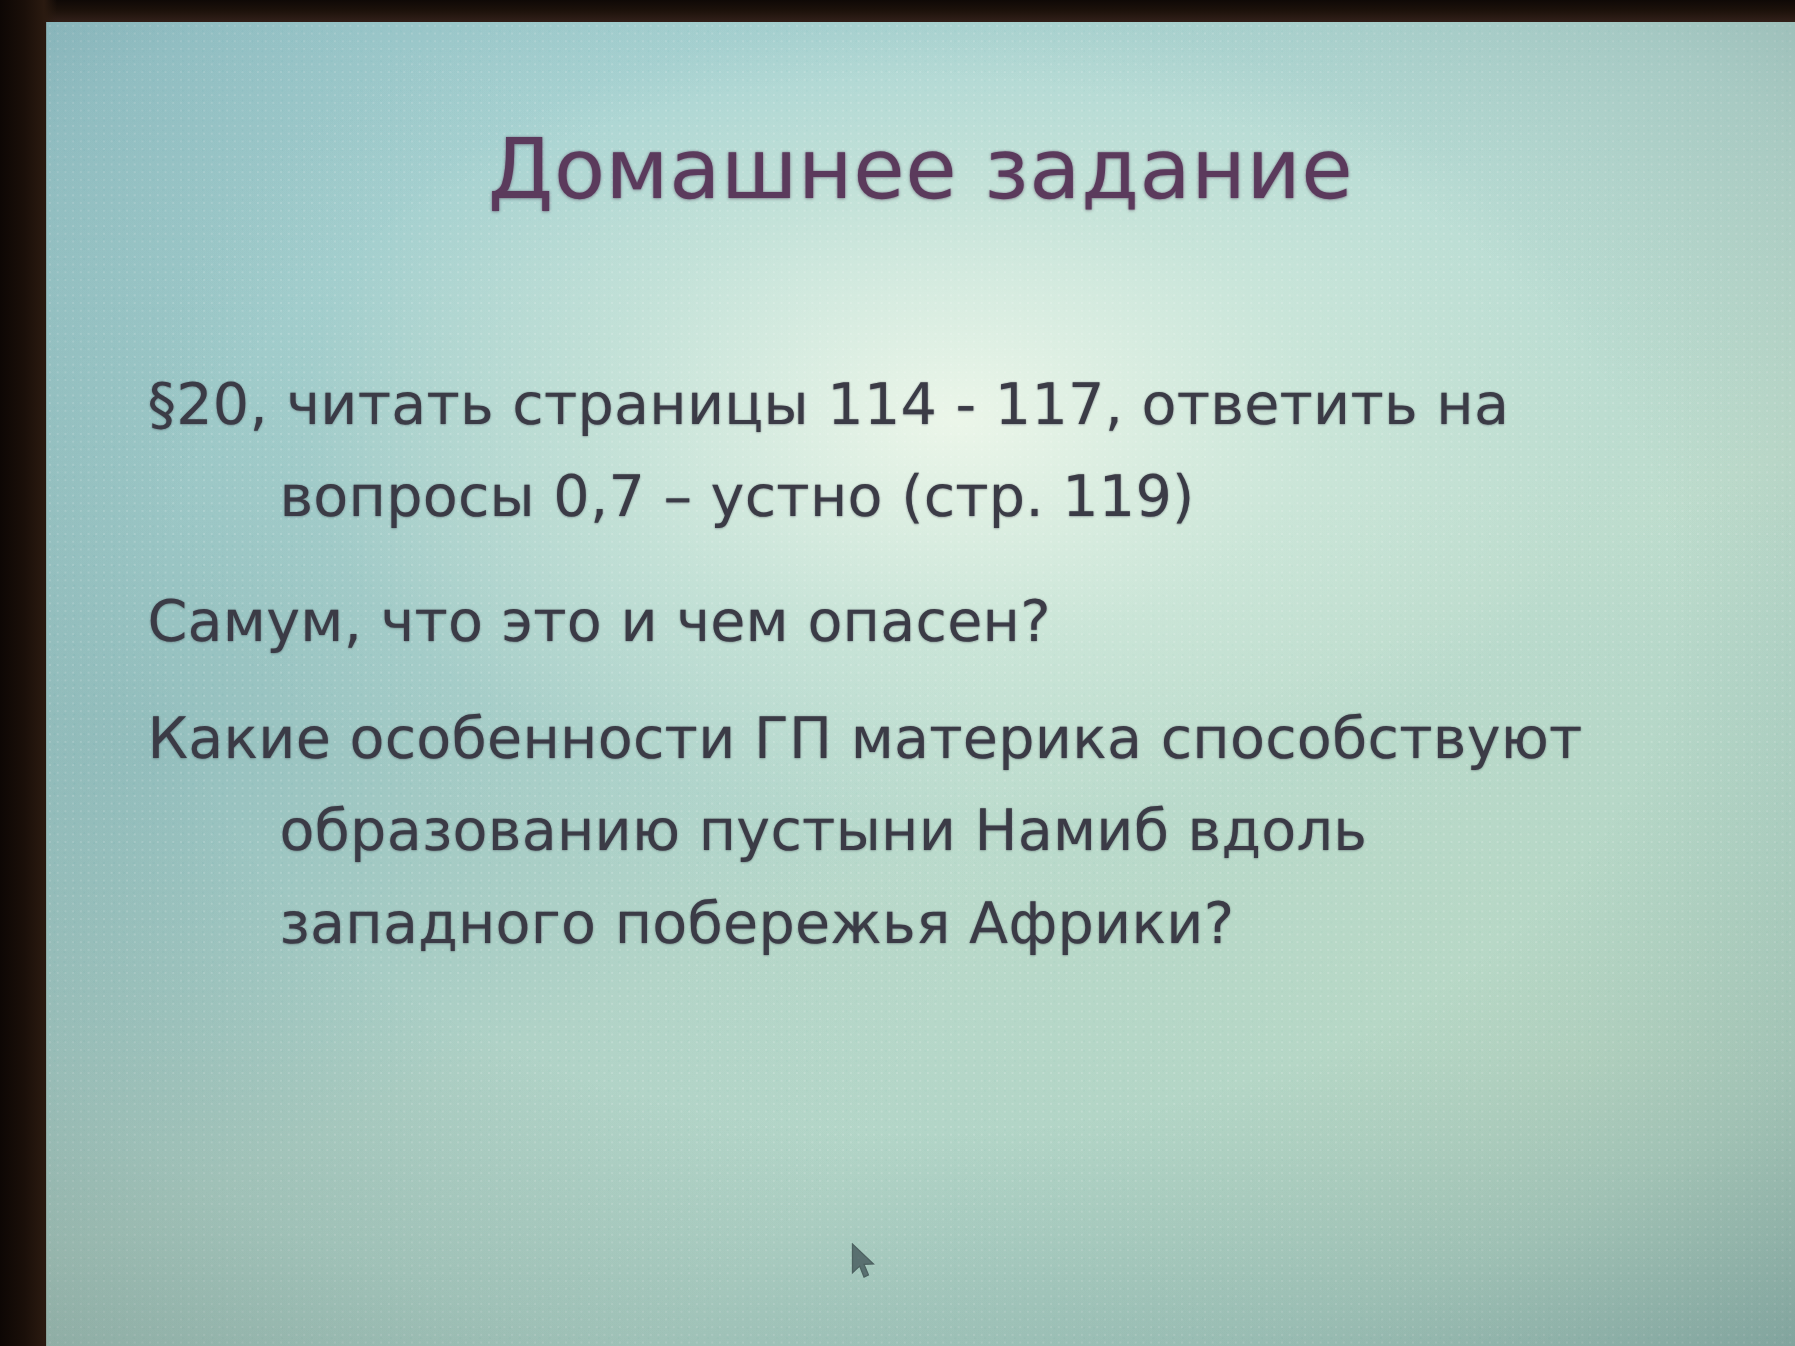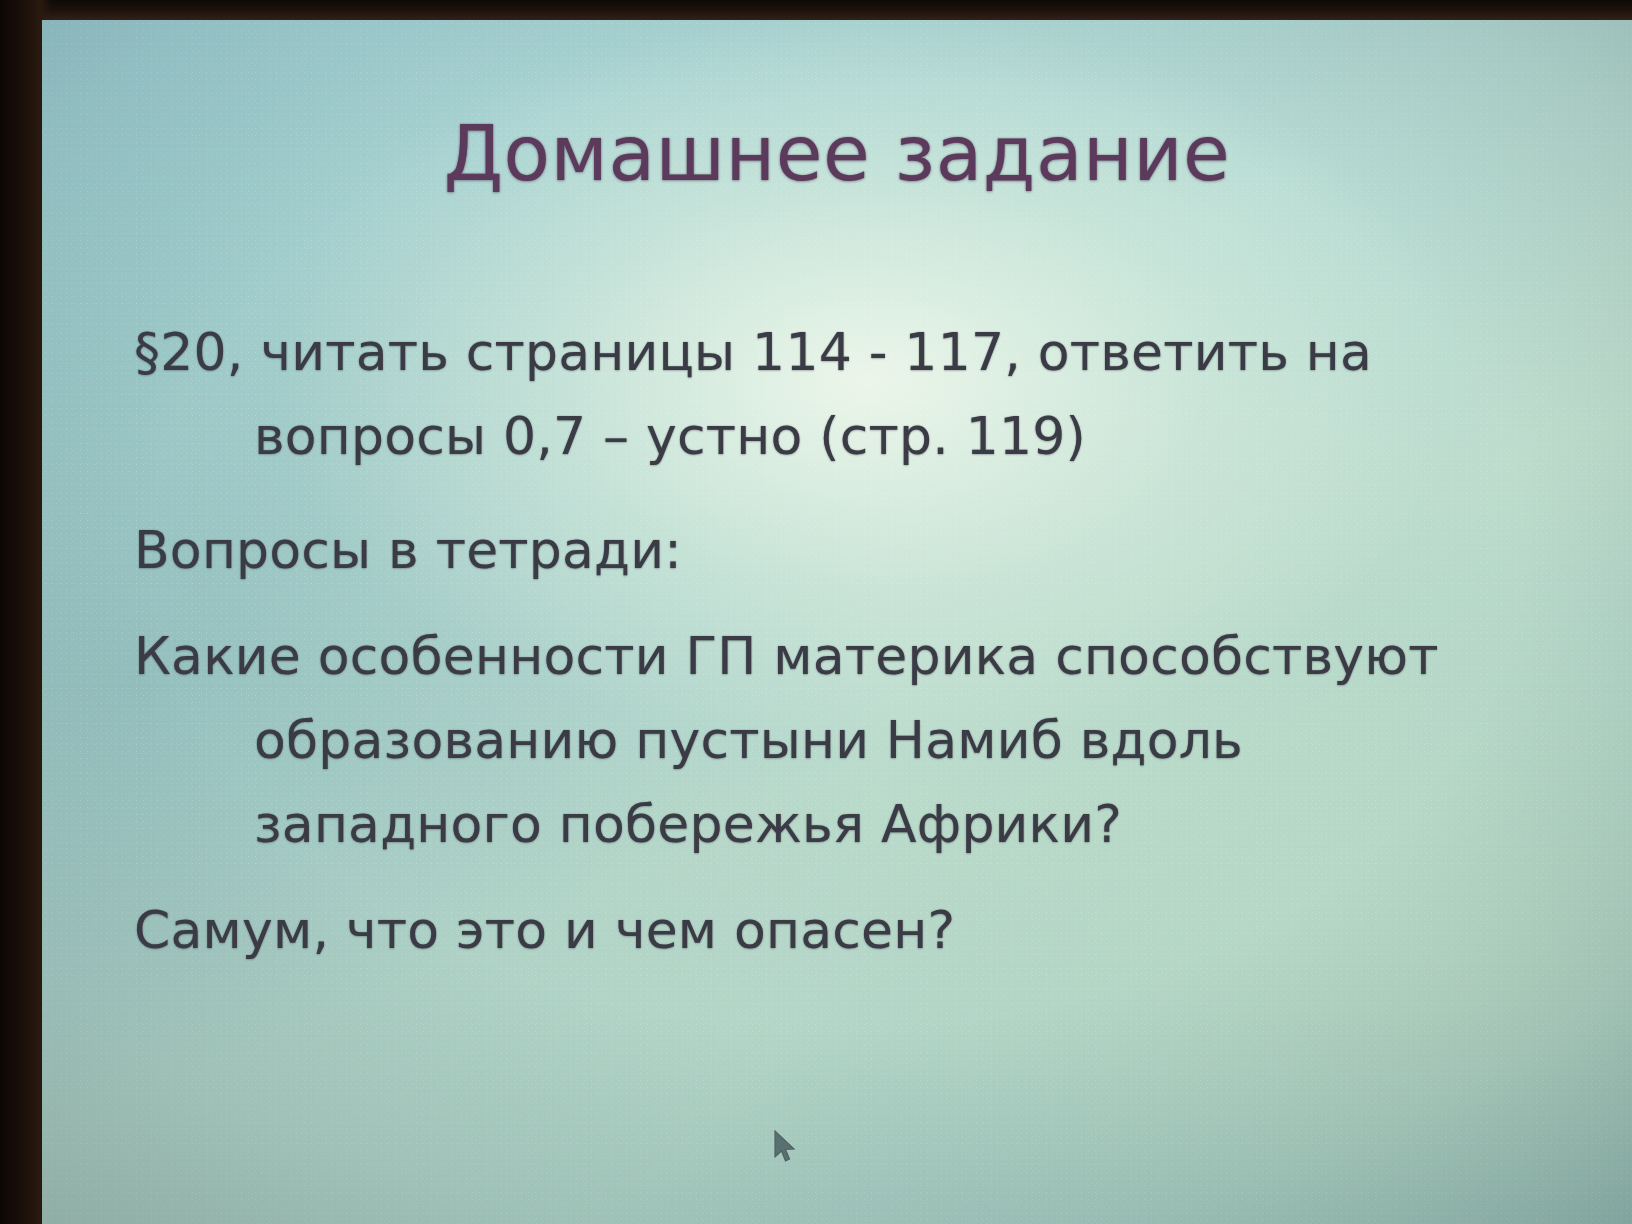--- a/index.html
+++ b/index.html
@@ -119,21 +119,21 @@
     color: #5b3a5c;
     text-shadow:
       0 0 2px rgba(91,58,92,0.55),
       0 1px 3px rgba(50,30,55,0.30);
     white-space: nowrap;
   }
 
   .body-block {
     position: absolute;
     left: 92px;
-    top: 290px;
+    top: 306px;
     width: 1420px;
   }
 
   .para {
     color: #3b3b46;
     font-size: 52px;
     line-height: 84px;
     font-weight: 400;
     letter-spacing: 0.2px;
     text-indent: 0;
@@ -177,34 +177,31 @@
 
       <div class="slide-title">Домашнее задание</div>
 
       <div class="body-block">
 
         <p class="para p-gap-lg">
           <span>§20, читать страницы 114 - 117, ответить на</span>
           <span class="ln2">вопросы 0,7 – устно (стр. 119)</span>
         </p>
 
+
         <p class="para">
-          <span>Вопросы в тетради:</span>
+          <span>Самум, что это и чем опасен?</span>
         </p>
 
         <p class="para">
           <span>Какие особенности ГП материка способствуют</span>
           <span class="ln2">образованию пустыни Намиб вдоль</span>
           <span class="ln2">западного побережья Африки?</span>
         </p>
 
-        <p class="para">
-          <span>Самум, что это и чем опасен?</span>
-        </p>
-
       </div>
     </div>
 
     <div id="grain"></div>
     <div id="falloff"></div>
 
     <div id="cursor">
       <svg viewBox="0 0 26 36" xmlns="http://www.w3.org/2000/svg">
         <path d="M3 1 L3 27 L9.5 21 L13.5 31 L17.5 29 L13.5 19.5 L22 19 Z" fill="#2b3a42" stroke="#18242a" stroke-width="1.2"></path>
       </svg>

